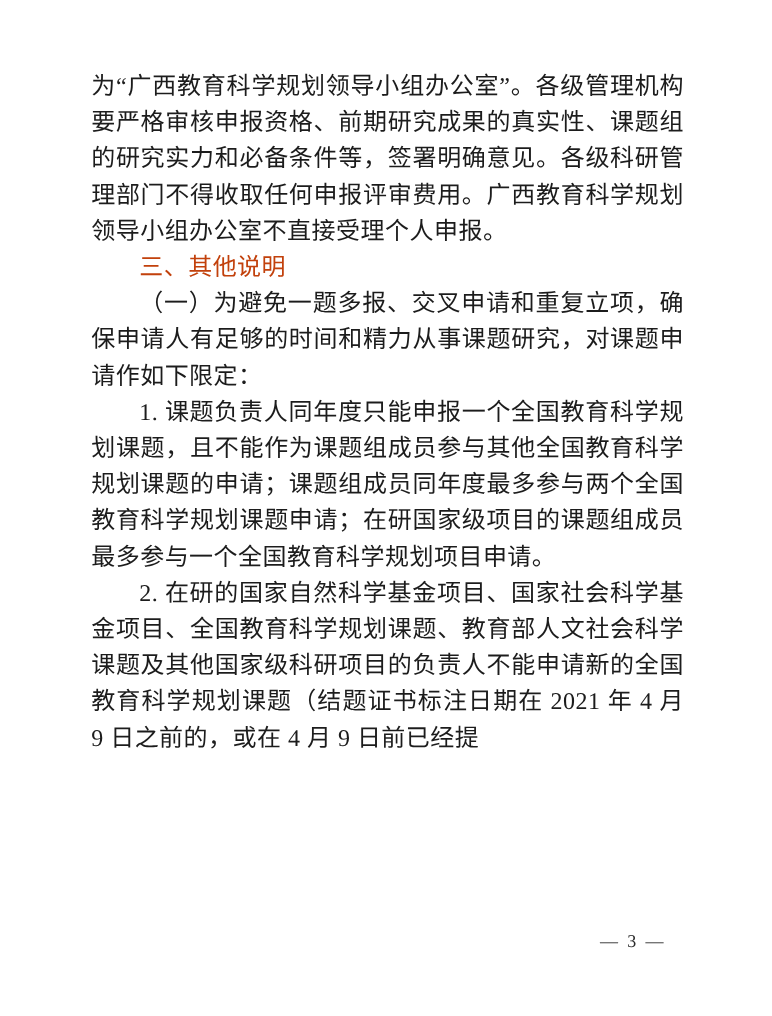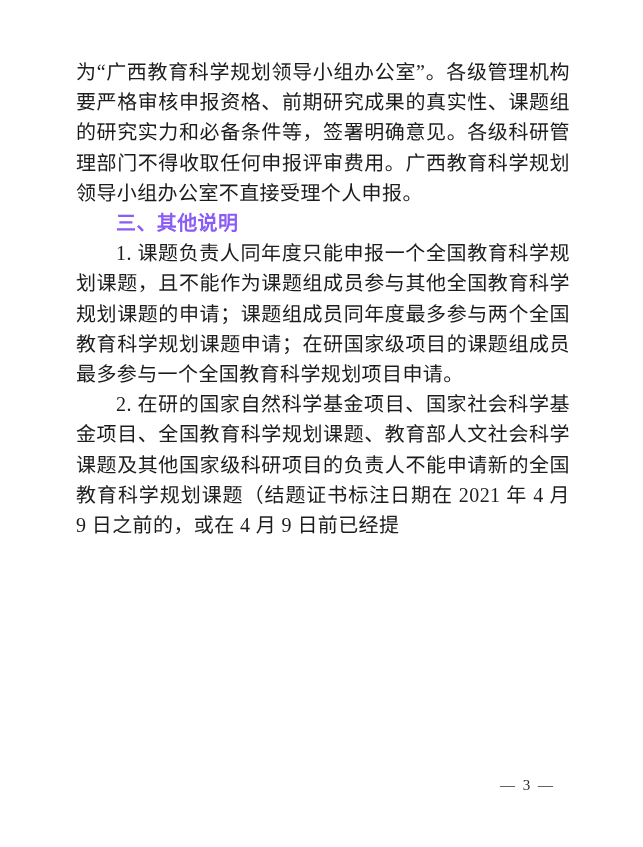--- a/index.html
+++ b/index.html
@@ -30,22 +30,22 @@
   .para {
     margin: 0;
     padding: 0;
     text-indent: 2em;
   }
   .para.no-indent {
     text-indent: 0;
   }
   .para.section-heading {
     font-family: "Liberation Sans", "DejaVu Sans", sans-serif;
-    font-weight: bold;
-    color: #8b5cf6;
+    font-weight: normal;
+    color: #c2410c;
   }
   .page-number {
     position: absolute;
     left: 500px;
     top: 777px;
     font-size: 15px;
     letter-spacing: 2px;
     color: #2a2a2a;
     font-family: "Liberation Serif", "DejaVu Serif", serif;
     white-space: pre;
@@ -56,20 +56,21 @@
 
 <div class="page">
 
   <div class="text-block">
 
     <p class="para no-indent">为“广西教育科学规划领导小组办公室”。各级管理机构要严格审核申报资格、前期研究成果的真实性、课题组的研究实力和必备条件等，签署明确意见。各级科研管理部门不得收取任何申报评审费用。广西教育科学规划领导小组办公室不直接受理个人申报。</p>
 
 
     <p class="para section-heading">三、其他说明</p>
 
+    <p class="para">（一）为避免一题多报、交叉申请和重复立项，确保申请人有足够的时间和精力从事课题研究，对课题申请作如下限定：</p>
 
     <p class="para">1. 课题负责人同年度只能申报一个全国教育科学规划课题，且不能作为课题组成员参与其他全国教育科学规划课题的申请；课题组成员同年度最多参与两个全国教育科学规划课题申请；在研国家级项目的课题组成员最多参与一个全国教育科学规划项目申请。</p>
 
     <p class="para">2. 在研的国家自然科学基金项目、国家社会科学基金项目、全国教育科学规划课题、教育部人文社会科学课题及其他国家级科研项目的负责人不能申请新的全国教育科学规划课题（结题证书标注日期在 2021 年 4 月 9 日之前的，或在 4 月 9 日前已经提</p>
 
   </div>
 
   <div class="page-number">— 3 —</div>
 
 </div>

